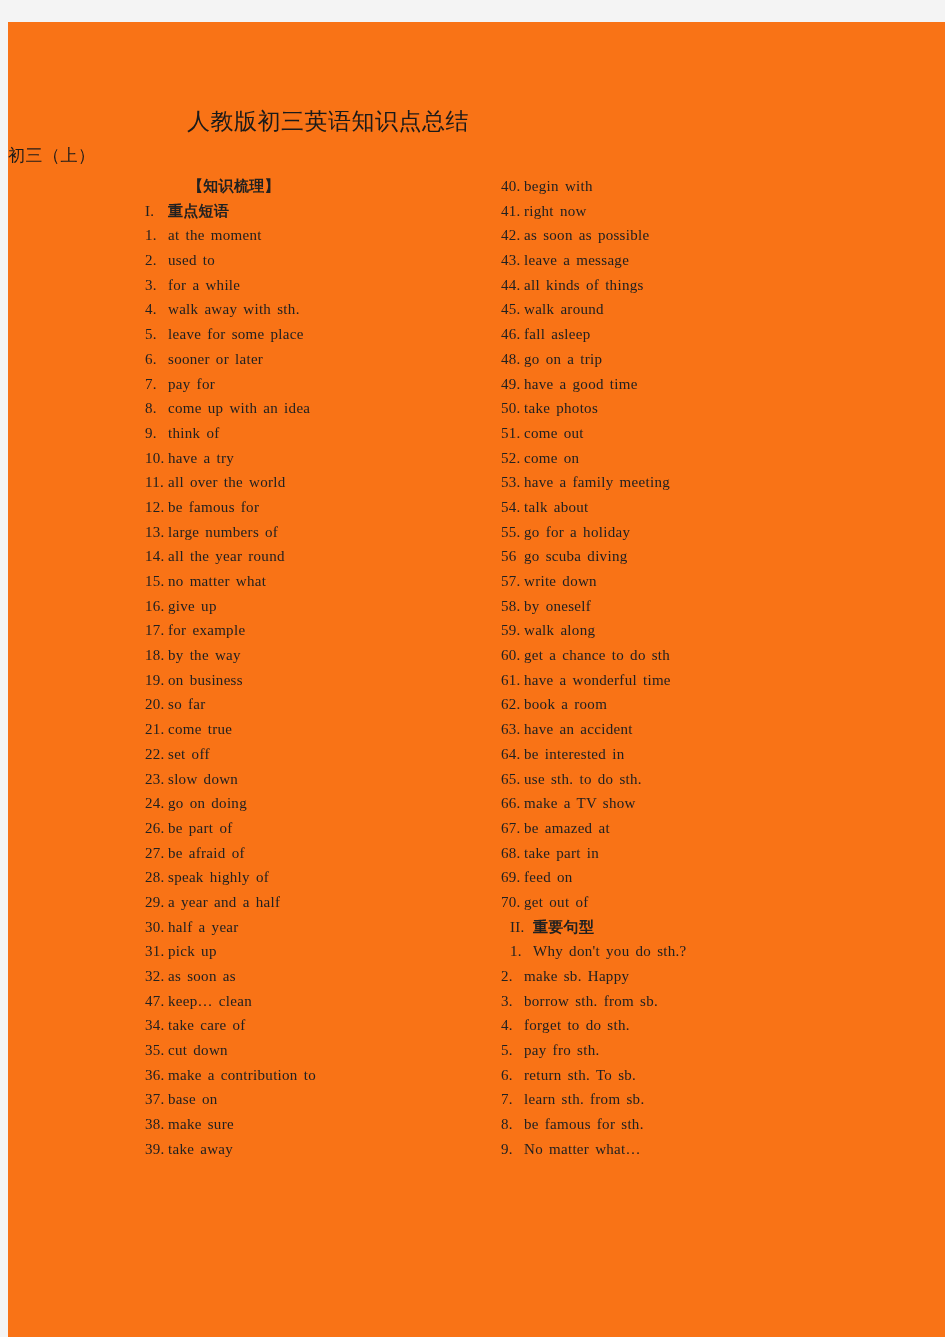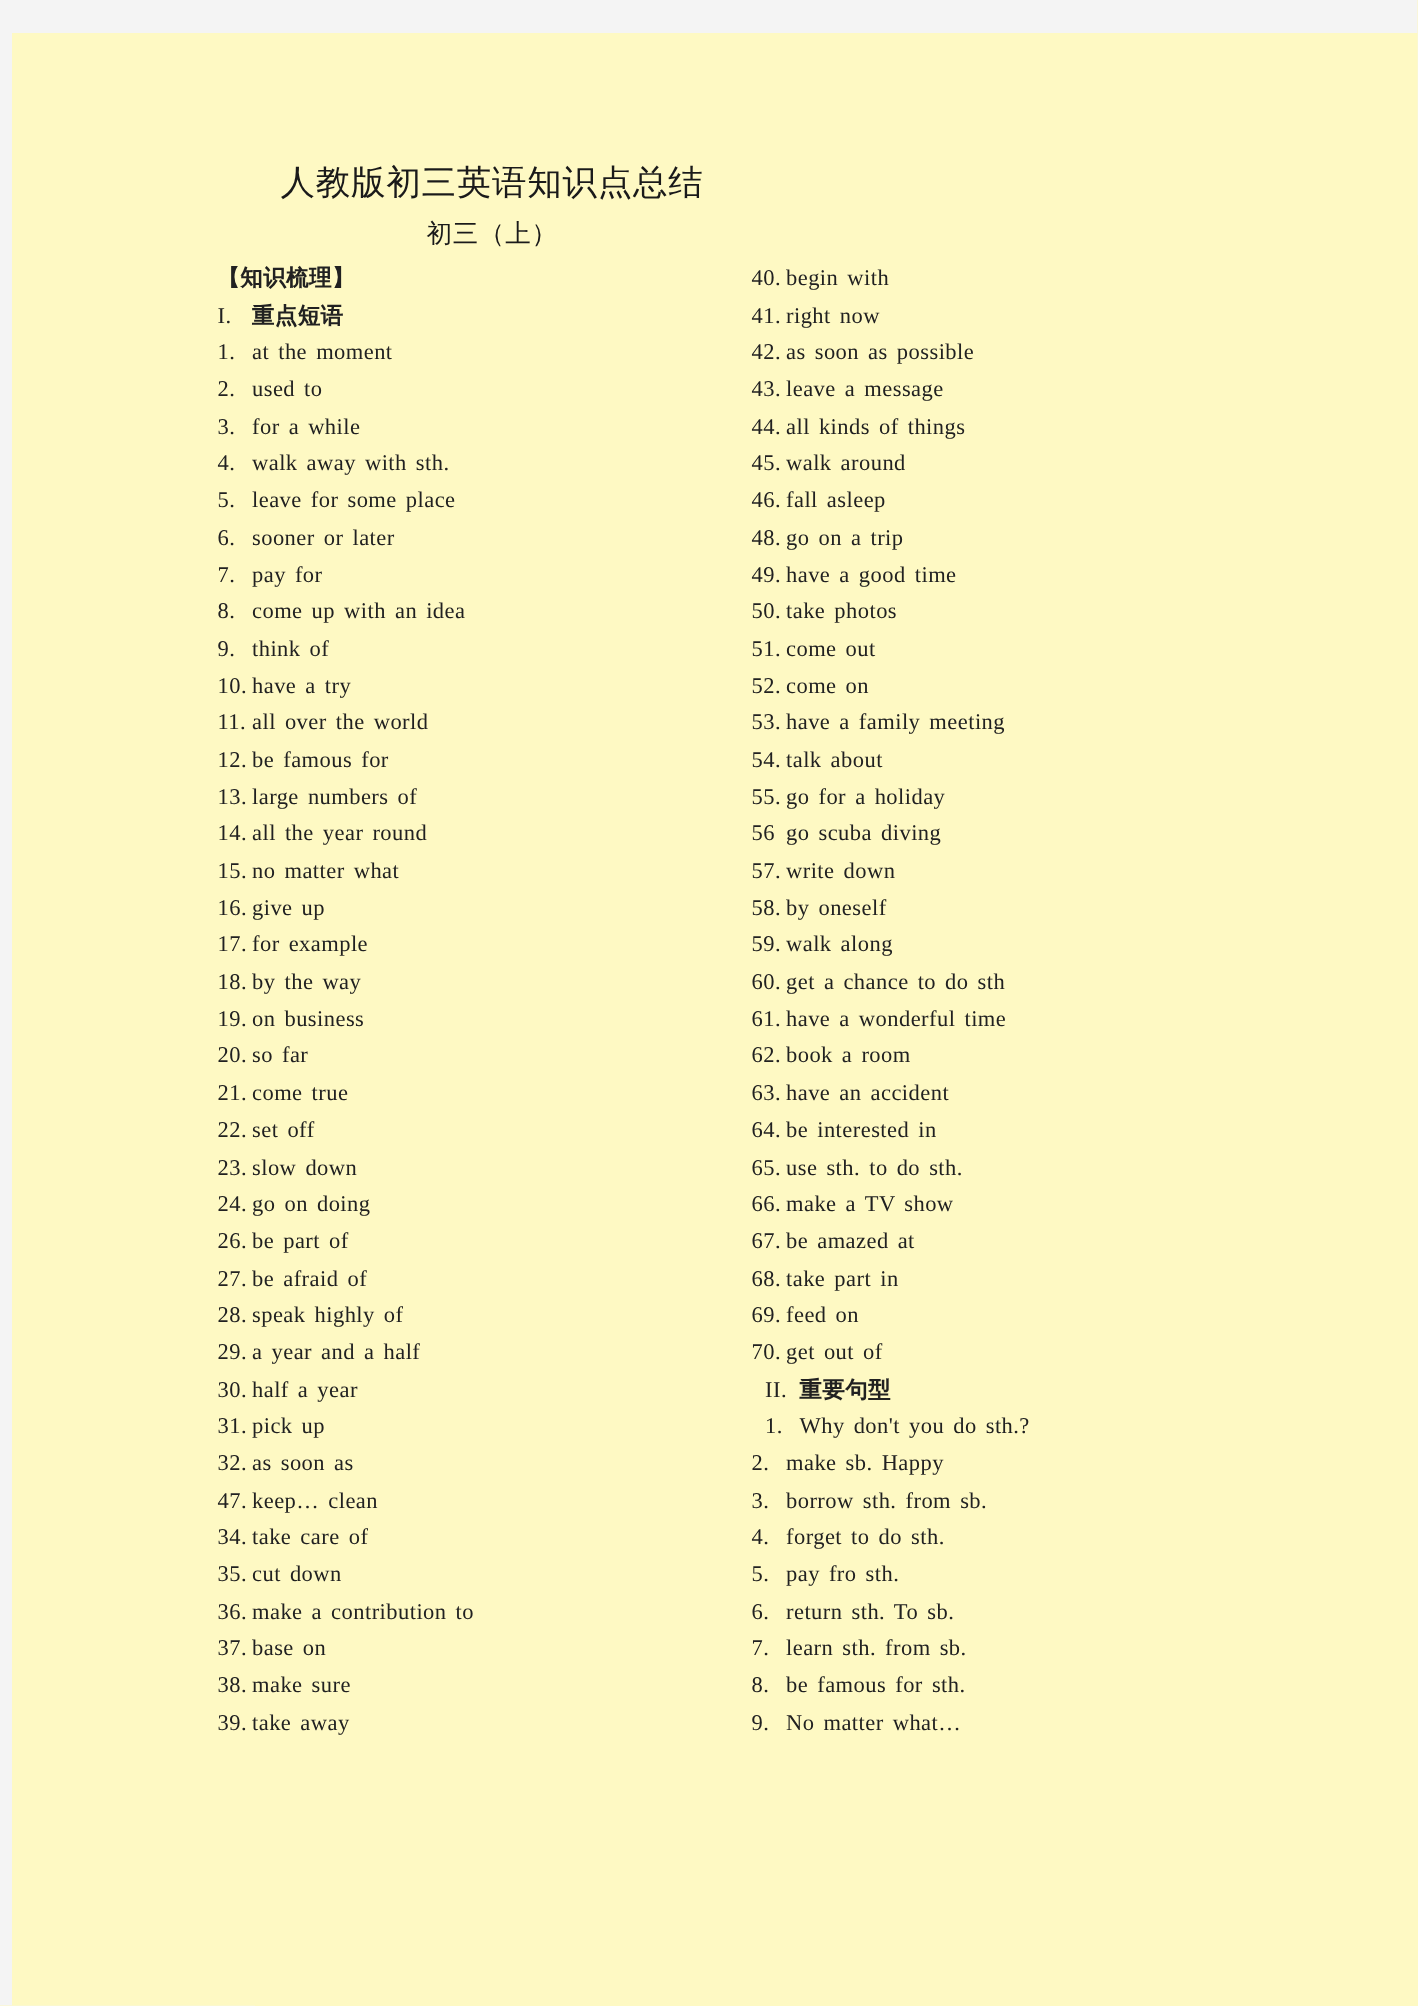--- a/index.html
+++ b/index.html
@@ -13,41 +13,40 @@
     background: #f4f4f4;
     font-family: "Liberation Serif", "DejaVu Serif", serif;
     overflow: hidden;
   }
   .page {
     position: absolute;
     left: 8px;
     top: 22px;
     width: 937px;
     height: 1315px;
-    background: #fef9c3;
+    background: #f97316;
   }
   .doc-title {
     position: absolute;
     left: 0;
     top: 85px;
     width: 640px;
     text-align: center;
     font-size: 23px;
     line-height: 30px;
     color: #1a1a1a;
     font-family: "Liberation Serif", "DejaVu Serif", serif;
     letter-spacing: 0.5px;
     white-space: nowrap;
   }
   .doc-subtitle {
     position: absolute;
     left: 0;
     top: 122px;
     width: 640px;
-    text-align: center;
     font-size: 17px;
     line-height: 24px;
     color: #1a1a1a;
     letter-spacing: 0.5px;
     white-space: nowrap;
   }
   .columns {
     position: absolute;
     left: 0;
     top: 152px;
@@ -92,20 +91,21 @@
   li.heading-cjk .num {
     display: inline-block;
     min-width: 23px;
     font-weight: normal;
     font-family: "Liberation Serif", "DejaVu Serif", serif;
   }
   li.bracket-heading {
     font-weight: bold;
     font-size: 14.5px;
     letter-spacing: 0.5px;
+    margin-left: 43px;
   }
   li.indent-1 {
     padding-left: 9px;
   }
 </style>
 </head>
 <body>
 
 <div class="page">
 

